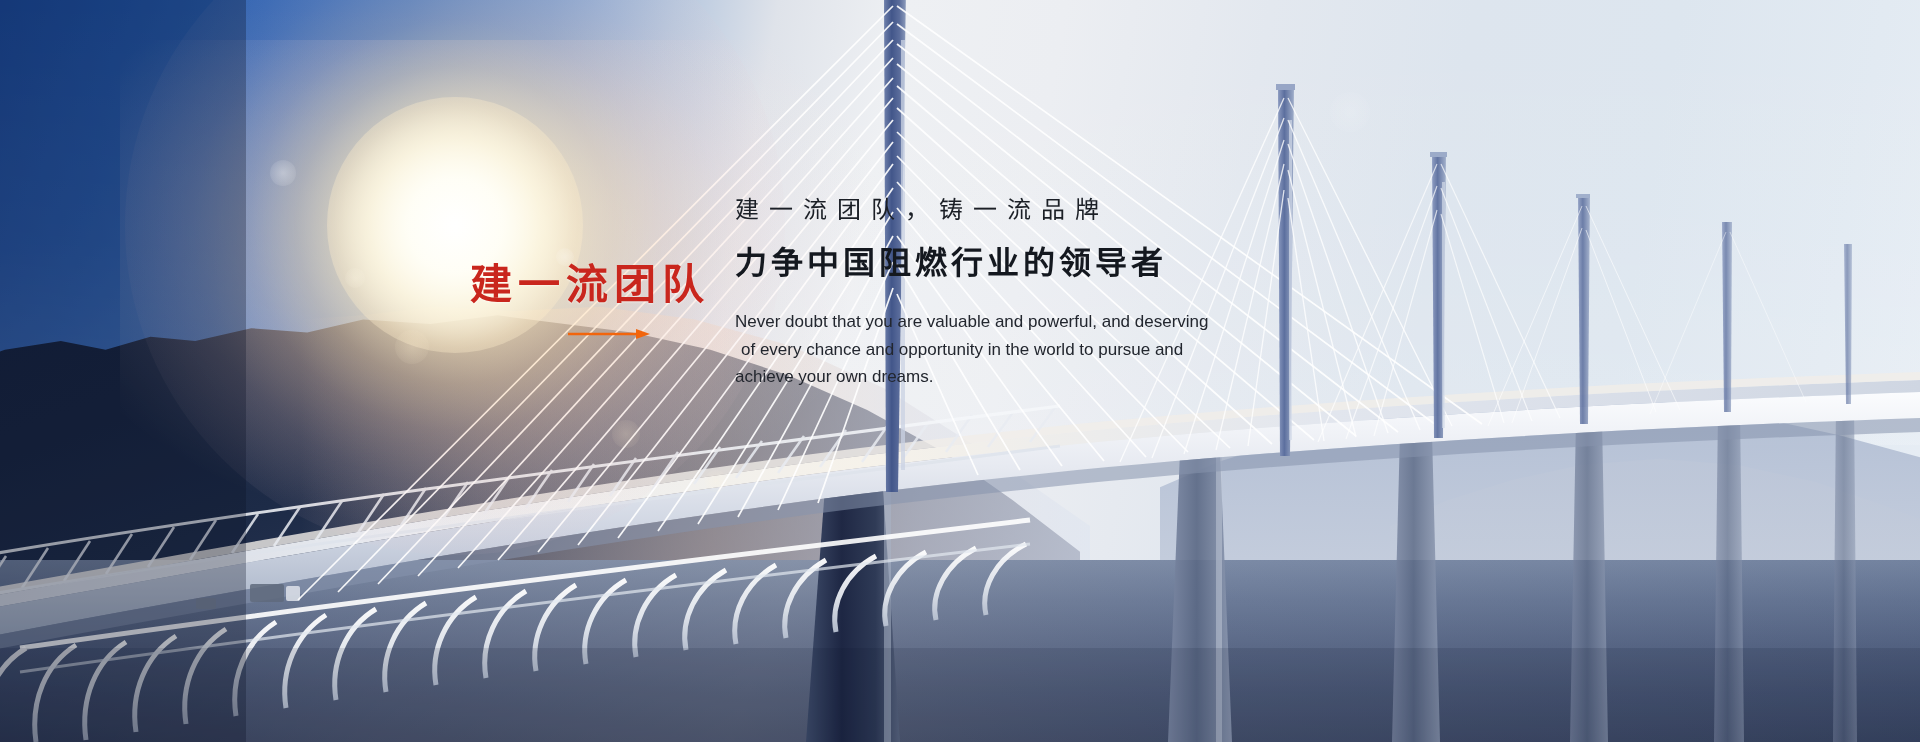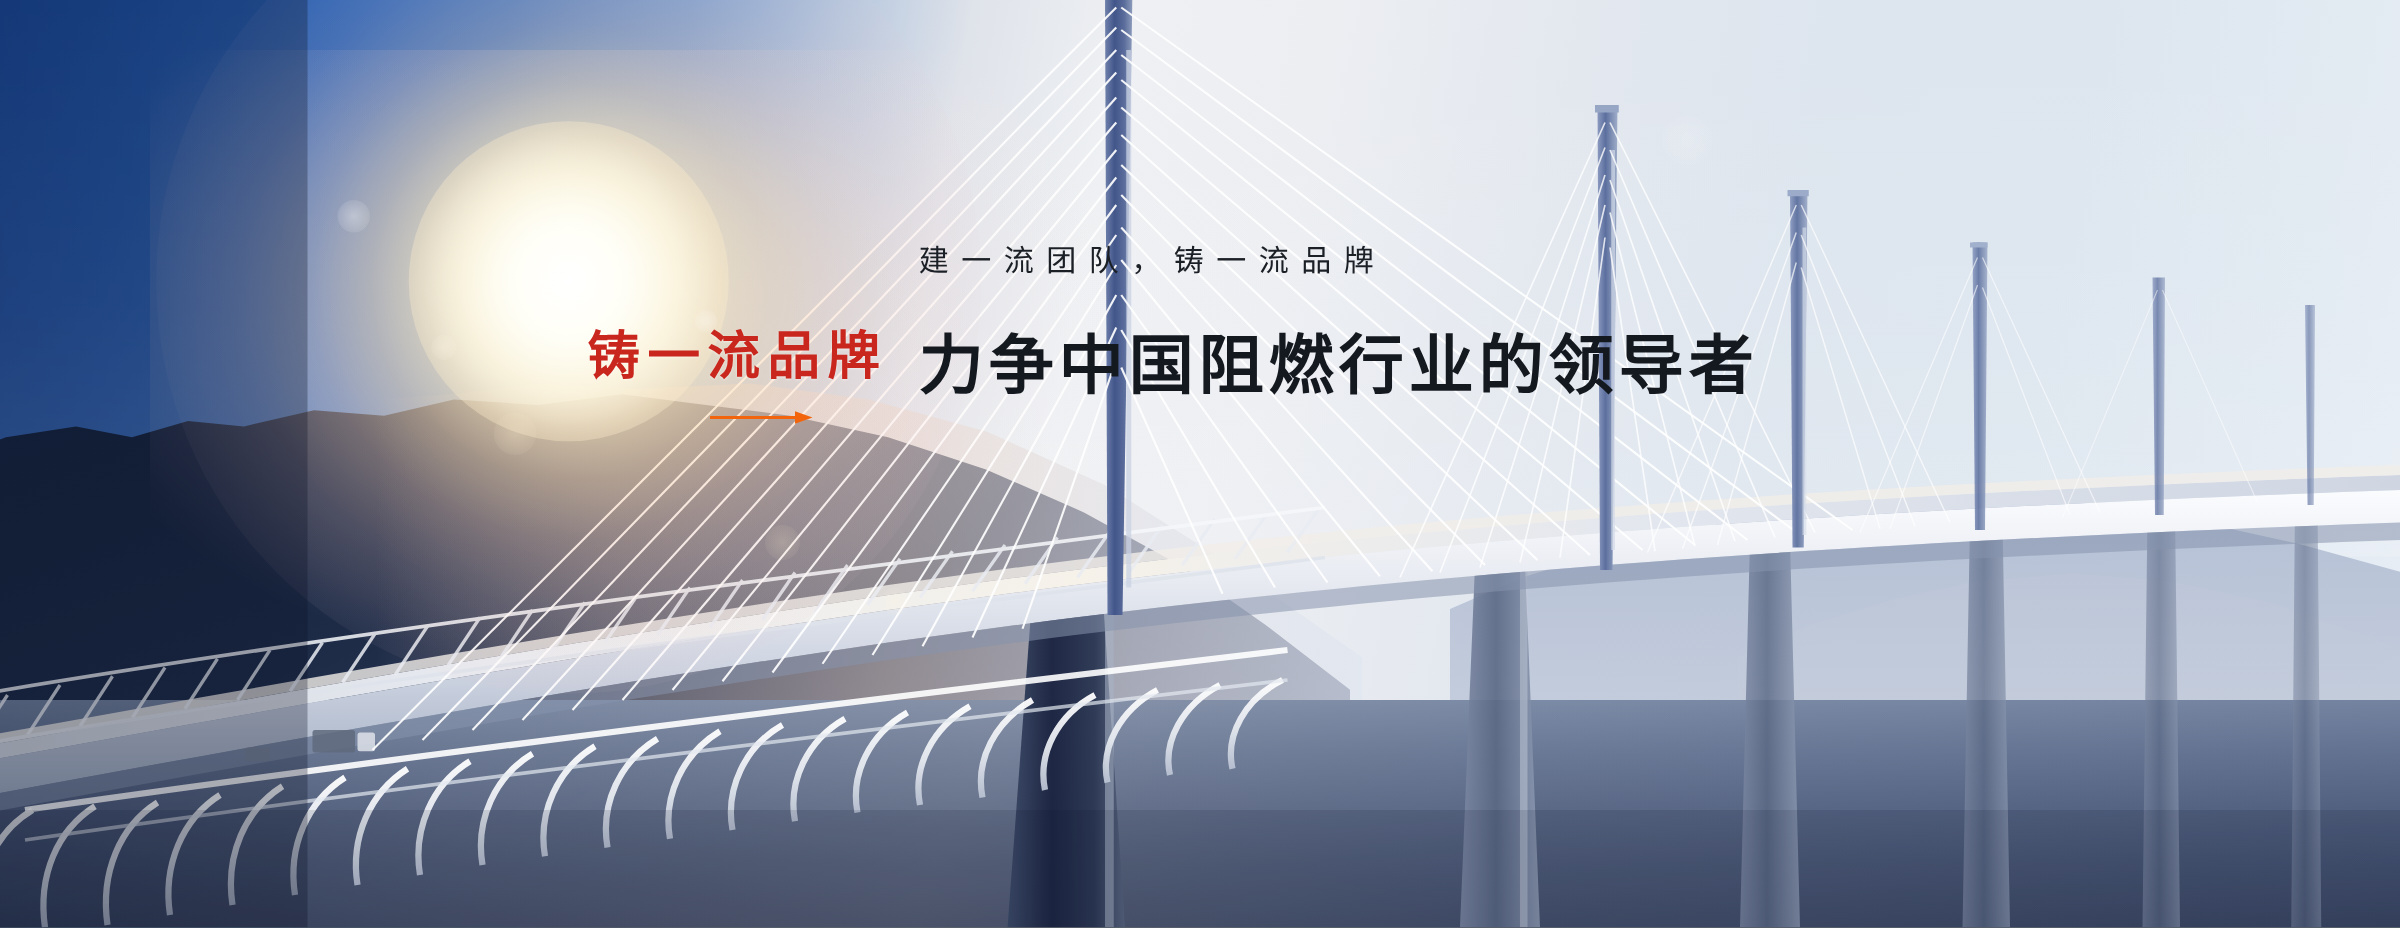--- a/index.html
+++ b/index.html
@@ -262,23 +262,23 @@
   .h-line1 {
     font-family: "Liberation Serif", "DejaVu Serif", serif;
     font-size: 24px;
     font-weight: 400;
     letter-spacing: 10px;
     color: #1b1f26;
     line-height: 1.2;
     white-space: nowrap;
   }
   .h-line2 {
-    margin-top: 37px;
+    margin-top: 19px;
     font-family: "Liberation Sans", "DejaVu Sans", sans-serif;
-    font-size: 52px;
+    font-size: 32px;
     font-weight: 700;
     letter-spacing: 4px;
     color: #14181f;
     line-height: 1.2;
     white-space: nowrap;
   }
   .subcopy {
     margin-top: 26px;
     font-family: "Liberation Sans", "DejaVu Sans", sans-serif;
     font-size: 17px;
@@ -547,27 +547,32 @@
   <div class="flare f5"></div>
   <div class="flare f6"></div>
   <div class="flare f7"></div>
 
   <div class="left-scrim"></div>
   <div class="bottom-scrim"></div>
 
   <div class="content">
 
     <div class="logo-block">
-      <div class="logo-text">铸一流品牌</div>
+      <div class="logo-text">建一流团队</div>
       <svg class="logo-arrow" viewBox="0 0 82 12" xmlns="http://www.w3.org/2000/svg">
         <line x1="0" y1="6" x2="72" y2="6" stroke="#f2650c" stroke-width="2.4"></line>
         <polygon points="68,1 82,6 68,11" fill="#f2650c"></polygon>
       </svg>
     </div>
 
     <div class="headline-block">
       <div class="h-line1">建一流团队，铸一流品牌</div>
       <div class="h-line2">力争中国阻燃行业的领导者</div>
 
+      <div class="subcopy">
+        <div>Never doubt that you are valuable and powerful, and deserving</div>
+        <div class="indent">of every chance and opportunity in the world to pursue and</div>
+        <div>achieve your own dreams.</div>
+      </div>
     </div>
 
   </div>
 </div>
 
 </body></html>

